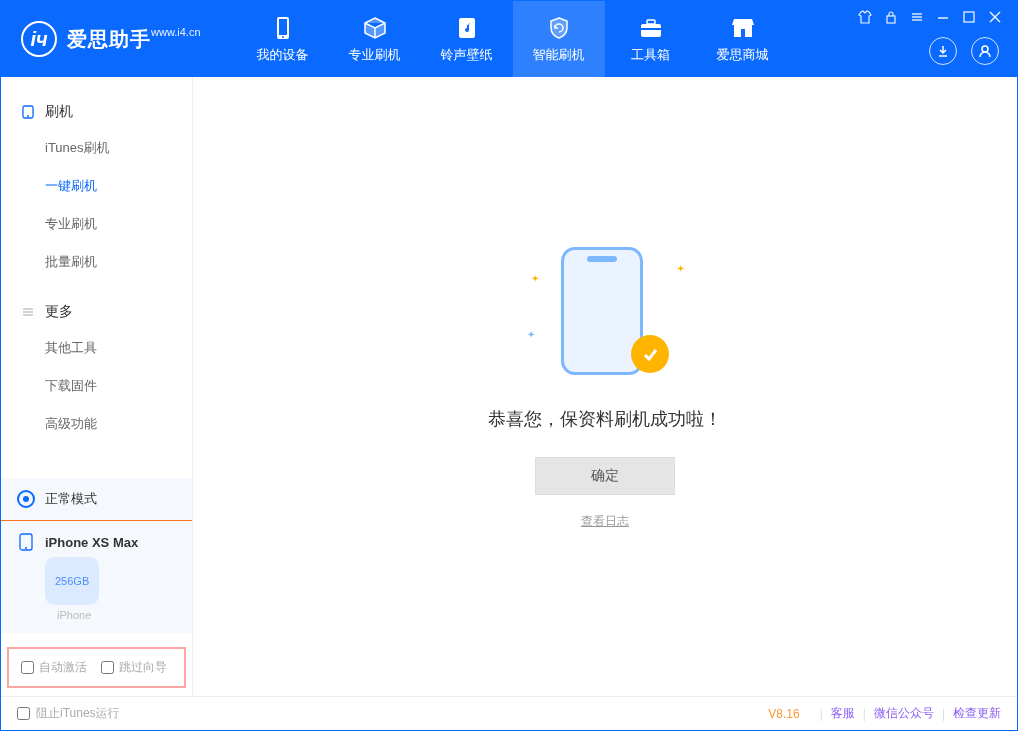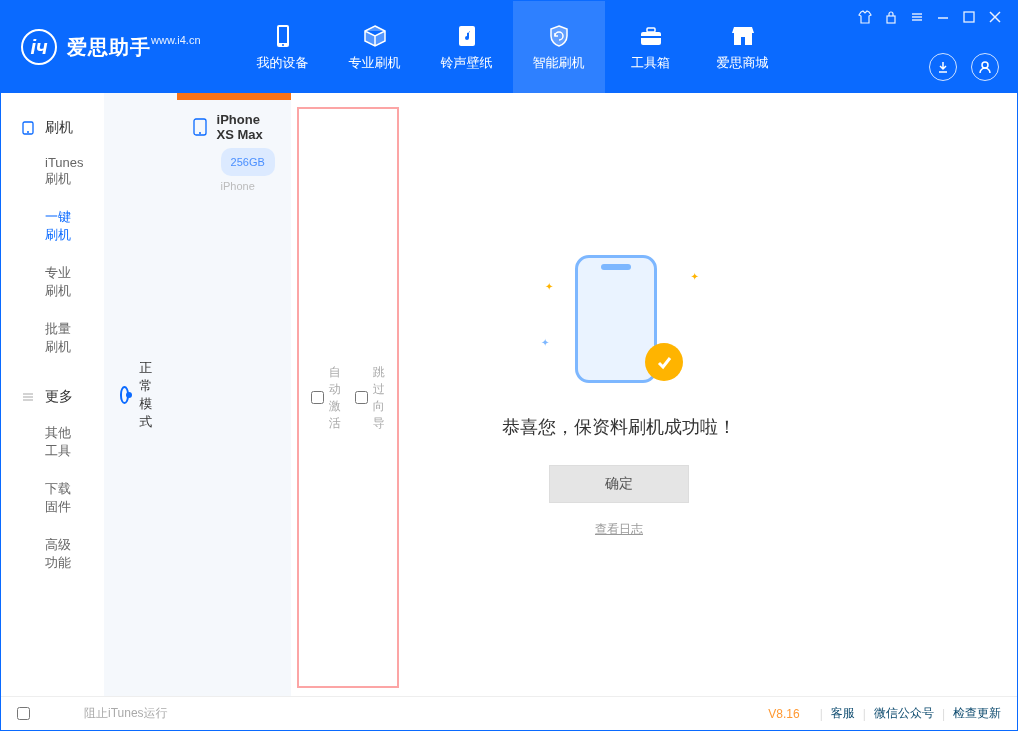--- a/index.html
+++ b/index.html
@@ -1,71 +1,71 @@
 <!DOCTYPE html>
 <html><head>
 <meta charset="utf-8">
 <style>
 * { margin: 0; padding: 0; box-sizing: border-box; font-family: "Microsoft YaHei", Arial, sans-serif; }
 body { background: #fff; }
 .app-window { width: 1018px; height: 731px; border: 1px solid #0a6aff; display: flex; flex-direction: column; }
-.header { height: 92px; background: linear-gradient(to bottom, #0a6aff, #0a6aff); display: flex; align-items: stretch; color: #fff; position: relative; }
+.header { height: 76px; background: linear-gradient(to bottom, #0a6aff, #0a6aff); display: flex; align-items: stretch; color: #fff; position: relative; }
 .logo-area { display: flex; align-items: center; padding: 0 16px 0 20px; }
 .logo-icon { width: 36px; height: 36px; border: 2.5px solid #fff; border-radius: 50%; display: flex; align-items: center; justify-content: center; font-weight: bold; font-size: 20px; font-style: italic; margin-right: 10px; }
 .logo-text { display: flex; flex-direction: row; }
 .logo-title { font-size: 20px; font-weight: bold; letter-spacing: 1px; }
 .logo-sub { font-size: 11px; opacity: 0.9; }
 .tabs { display: flex; align-items: stretch; margin-left: 20px; }
 .tab { width: 92px; display: flex; flex-direction: column; align-items: center; justify-content: center; font-size: 13px; cursor: pointer; position: relative; }
 .tab.active { background: rgba(255,255,255,0.15); }
 .tab-icon { width: 28px; height: 28px; margin-bottom: 4px; display: flex; align-items: center; justify-content: center; }
 .tab-icon svg { fill: #fff; }
 .header-right { position: absolute; right: 14px; top: 8px; display: flex; gap: 10px; align-items: center; }
 .header-right .win-btn { width: 16px; height: 16px; cursor: pointer; display: flex; align-items: center; justify-content: center; opacity: 0.9; }
 .header-right .win-btn svg { stroke: #fff; fill: none; }
 .header-bottom-right { position: absolute; right: 18px; bottom: 12px; display: flex; gap: 14px; }
 .circle-btn { width: 28px; height: 28px; border: 1.5px solid rgba(255,255,255,0.8); border-radius: 50%; display: flex; align-items: center; justify-content: center; cursor: pointer; }
 .circle-btn svg { stroke: #fff; fill: none; }
 .body-area { flex: 1; display: flex; min-height: 0; }
-.sidebar { width: 220px; border-right: 1px solid #eee; background: #fff; display: flex; flex-direction: row; }
+.sidebar { width: 192px; border-right: 1px solid #eee; background: #fff; display: flex; flex-direction: column; }
 .side-scroll { flex: 1; padding-top: 18px; }
 .side-group-title { display: flex; align-items: center; padding: 8px 20px; font-size: 14px; color: #333; font-weight: 500; }
 .side-group-title .grp-icon { width: 14px; height: 14px; margin-right: 10px; display: flex; align-items: center; justify-content: center; }
 .side-item { padding: 10px 20px 10px 44px; font-size: 13px; color: #666; cursor: pointer; }
 .side-item.active { color: #0a6aff; }
 .side-status { background: #f5f8fc; padding: 12px 16px; font-size: 13px; color: #333; display: flex; align-items: center; cursor: pointer; }
 .side-status .dot-icon { width: 18px; height: 18px; border: 2px solid #0a6aff; border-radius: 50%; margin-right: 10px; position: relative; }
 .side-status .dot-icon::after { content: ''; position: absolute; width: 6px; height: 6px; background: #0a6aff; border-radius: 50%; top: 4px; left: 4px; }
-.side-device { background: #f5f8fc; padding: 12px 16px; border-top: 7px solid #f97316; cursor: pointer; }
+.side-device { background: #f5f8fc; padding: 12px 16px; border-top: 1px solid #f97316; cursor: pointer; }
 .side-device .dev-row { display: flex; align-items: center; }
 .side-device .dev-icon { width: 18px; height: 18px; margin-right: 10px; display: flex; align-items: center; justify-content: center; }
 .side-device .dev-name { font-size: 13px; font-weight: bold; color: #333; }
-.side-device .dev-badge { display: inline-block; background: #dceaff; color: #4a8fff; font-size: 11px; padding: 8px 10px; border-radius: 10px; margin-top: 6px; margin-left: 28px; }
-.side-device .dev-type { font-size: 11px; color: #bbb; margin-top: 4px; margin-left: 28px; }
+.side-device .dev-badge { display: inline-block; background: #dceaff; color: #4a8fff; font-size: 11px; padding: 18px 10px; border-radius: 10px; margin-top: 6px; margin-left: 28px; }
+.side-device .dev-type { font-size: 11px; color: #bbb; margin-top: 4px; margin-left: 40px; }
 .side-checks { border: 2px solid #fca5a5; padding: 10px 12px; margin: 14px 6px 8px 6px; display: flex; gap: 14px; }
 .side-checks label { display: flex; align-items: center; font-size: 12px; color: #aaa; cursor: pointer; }
 .side-checks input { margin-right: 5px; }
 .main { flex: 1; display: flex; flex-direction: column; align-items: center; justify-content: center; position: relative; }
 .success-graphic { position: relative; width: 120px; height: 140px; margin-bottom: 24px; }
 .phone { width: 82px; height: 128px; border: 3px solid #7db7ff; border-radius: 14px; background: #eaf3ff; position: absolute; left: 16px; top: 4px; }
 .phone::before { content: ''; position: absolute; top: 6px; left: 50%; transform: translateX(-50%); width: 30px; height: 6px; background: #7db7ff; border-radius: 3px; }
 .check-badge { position: absolute; right: -4px; bottom: 10px; width: 38px; height: 38px; background: #ffb400; border-radius: 50%; display: flex; align-items: center; justify-content: center; }
 .check-badge svg { stroke: #fff; fill: none; stroke-width: 3; }
 .sparkle { position: absolute; color: #ffb400; font-size: 10px; }
 .sparkle.s1 { left: -14px; top: 30px; }
 .sparkle.s2 { left: -18px; top: 86px; color: #7db7ff; }
 .sparkle.s3 { right: -20px; top: 20px; }
 .success-msg { font-size: 18px; color: #333; margin-bottom: 26px; }
 .ok-btn { width: 140px; height: 38px; border: 1px solid #ddd; background: #e5e5e5; font-size: 14px; color: #555; cursor: pointer; margin-bottom: 18px; }
 .view-log { font-size: 12px; color: #999; text-decoration: underline; cursor: pointer; }
 .footer { height: 34px; border-top: 1px solid #eee; display: flex; align-items: center; padding: 0 16px; font-size: 12px; color: #aaa; }
-.footer-left { display: flex; align-items: center; gap: 48px; }
+.footer-left { display: flex; align-items: center; }
 .footer-left input { margin-right: 6px; }
 .footer-right { margin-left: auto; display: flex; align-items: center; gap: 8px; }
-.footer-link { color: #0c4a6e; cursor: pointer; }
+.footer-link { color: #8b5cf6; cursor: pointer; }
 .footer-sep { color: #ddd; }
 .footer-version { color: #ff9933; margin-right: 12px; }
 </style>
 </head>
 <body>
 <div class="app-window">
   <div class="header">
     <div class="logo-area">
       <div class="logo-icon">iч</div>
       <div class="logo-text">

